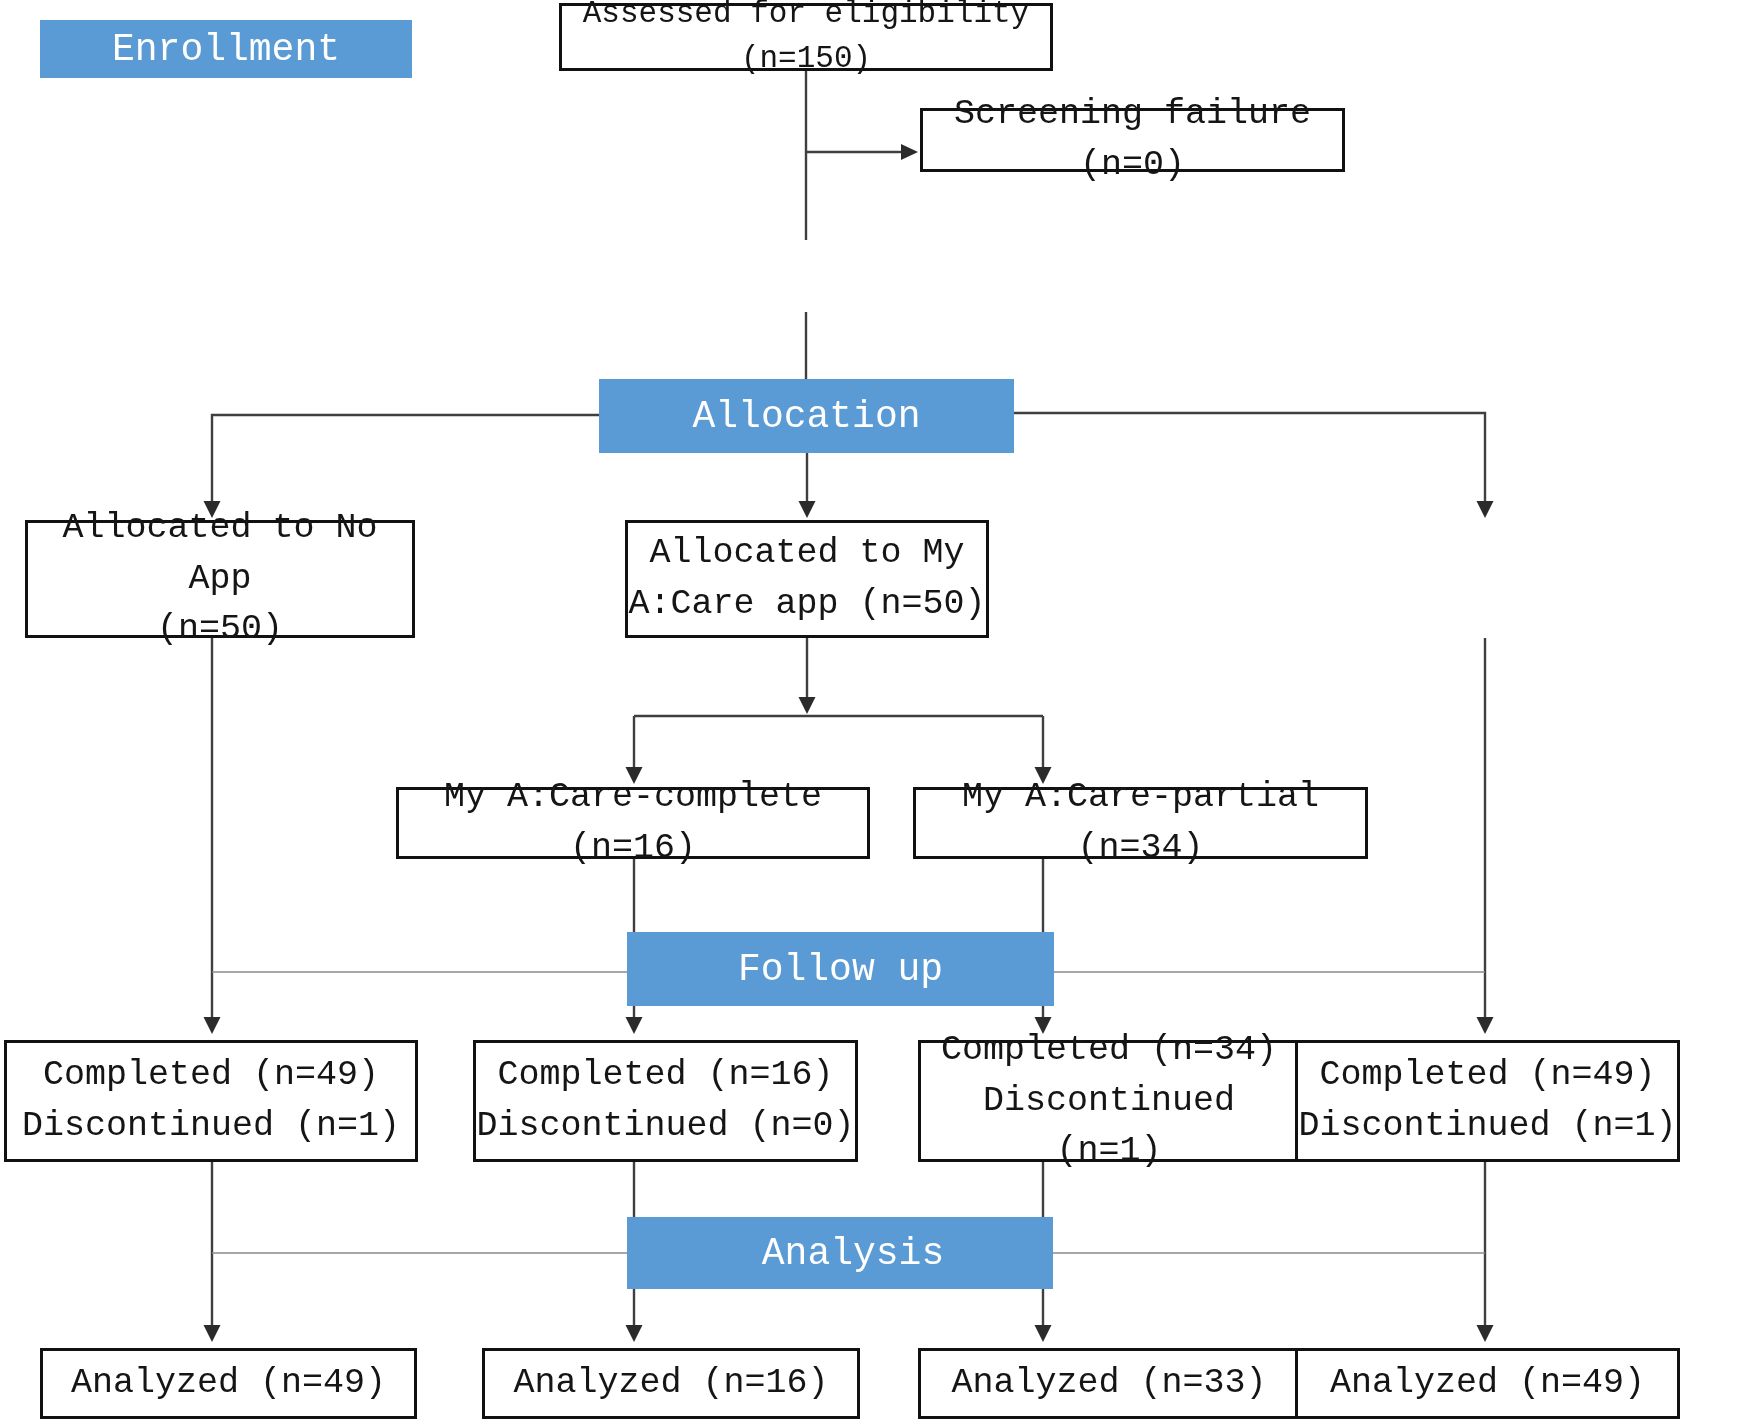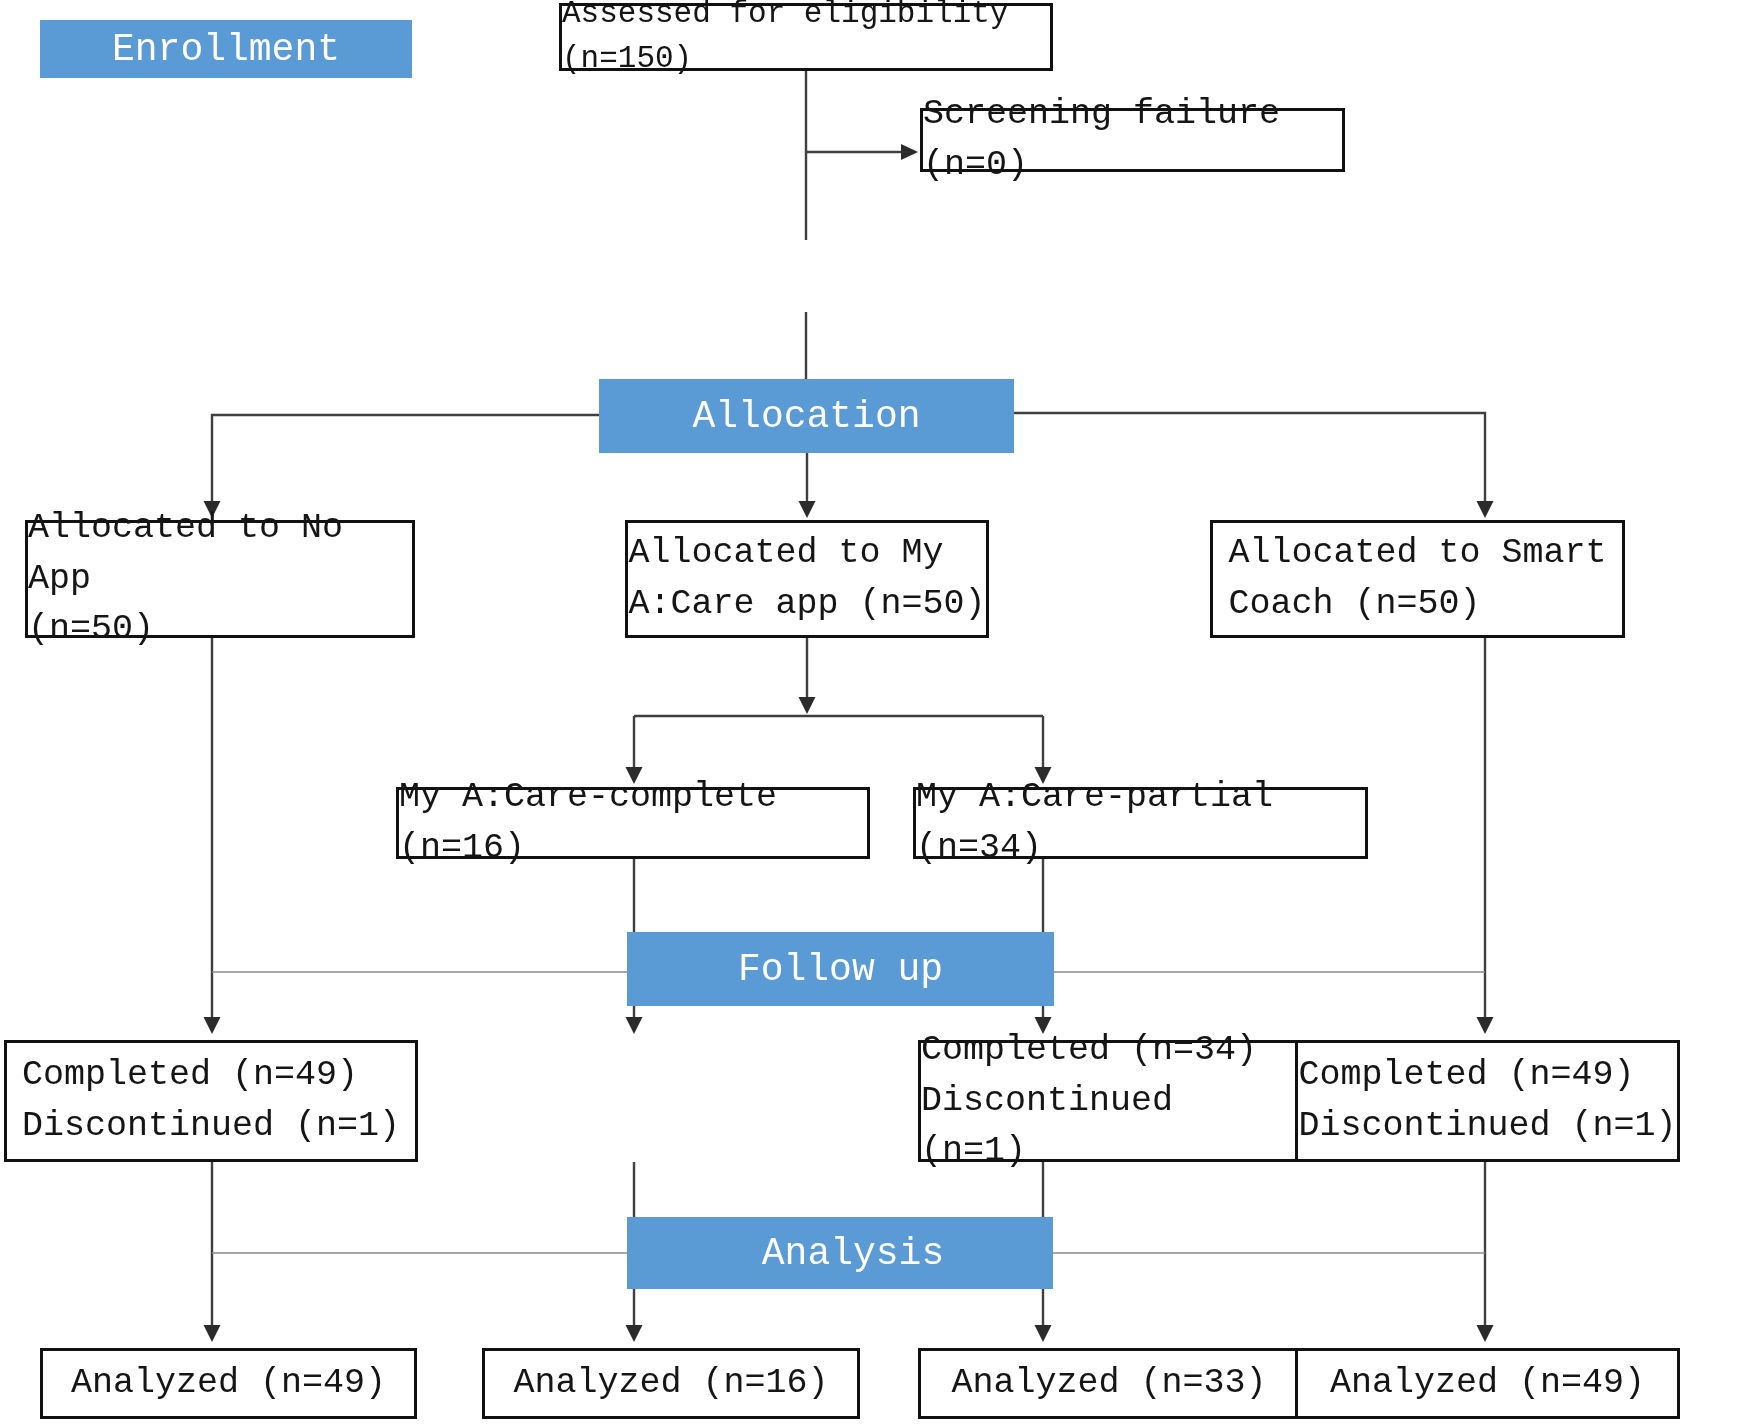--- a/index.html
+++ b/index.html
@@ -18,21 +18,21 @@
     overflow:hidden;
   }
   #connectors{position:absolute;left:0;top:0;}
   .main-lines{stroke:var(--connector);stroke-width:2.4;fill:none;}
   .tick-lines{stroke:var(--tick);stroke-width:1.6;fill:none;}
   .arrowheads{fill:#2b2b2b;stroke:none;}
   .box{
     position:absolute;
     box-sizing:border-box;
     display:flex;align-items:center;justify-content:center;
-    text-align:left;
+    text-align:center;
     background:#ffffff;
     border:3px solid var(--box-border);
     color:#151515;
     font-size:35px;line-height:1.45;
     white-space:pre-line;
   }
   .box.small{font-size:31px;}
   .banner{
     position:absolute;
     box-sizing:border-box;
@@ -115,28 +115,28 @@
   <div class="banner" style="left:627px;top:932px;width:427px;height:74px;">Follow up</div>
   <div class="banner" style="left:627px;top:1217px;width:426px;height:72px;padding-left:26px;">Analysis</div>
 
   <div class="box small" style="left:559px;top:3px;width:494px;height:68px;">Assessed for eligibility (n=150)</div>
   <div class="box" style="left:920px;top:108px;width:425px;height:64px;">Screening failure (n=0)</div>
 
   <div class="box" style="left:25px;top:520px;width:390px;height:118px;">Allocated to No App
 (n=50)</div>
   <div class="box" style="left:625px;top:520px;width:364px;height:118px;">Allocated to My
 A:Care app (n=50)</div>
-  <div class="box" style="left:1210px;top:520px;width:415px;height:118px;">Allocated to Smart
-Coach (n=50)</div>
 
   <div class="box" style="left:396px;top:787px;width:474px;height:72px;">My A:Care-complete (n=16)</div>
   <div class="box" style="left:913px;top:787px;width:455px;height:72px;">My A:Care-partial (n=34)</div>
 
   <div class="box" style="left:4px;top:1040px;width:414px;height:122px;">Completed (n=49)
 Discontinued (n=1)</div>
+  <div class="box" style="left:473px;top:1040px;width:385px;height:122px;">Completed (n=16)
+Discontinued (n=0)</div>
   <div class="box" style="left:918px;top:1040px;width:382px;height:122px;">Completed (n=34)
 Discontinued (n=1)</div>
   <div class="box" style="left:1295px;top:1040px;width:385px;height:122px;">Completed (n=49)
 Discontinued (n=1)</div>
 
   <div class="box" style="left:40px;top:1348px;width:377px;height:71px;">Analyzed (n=49)</div>
   <div class="box" style="left:482px;top:1348px;width:378px;height:71px;">Analyzed (n=16)</div>
   <div class="box" style="left:918px;top:1348px;width:382px;height:71px;">Analyzed (n=33)</div>
   <div class="box" style="left:1295px;top:1348px;width:385px;height:71px;">Analyzed (n=49)</div>
 

